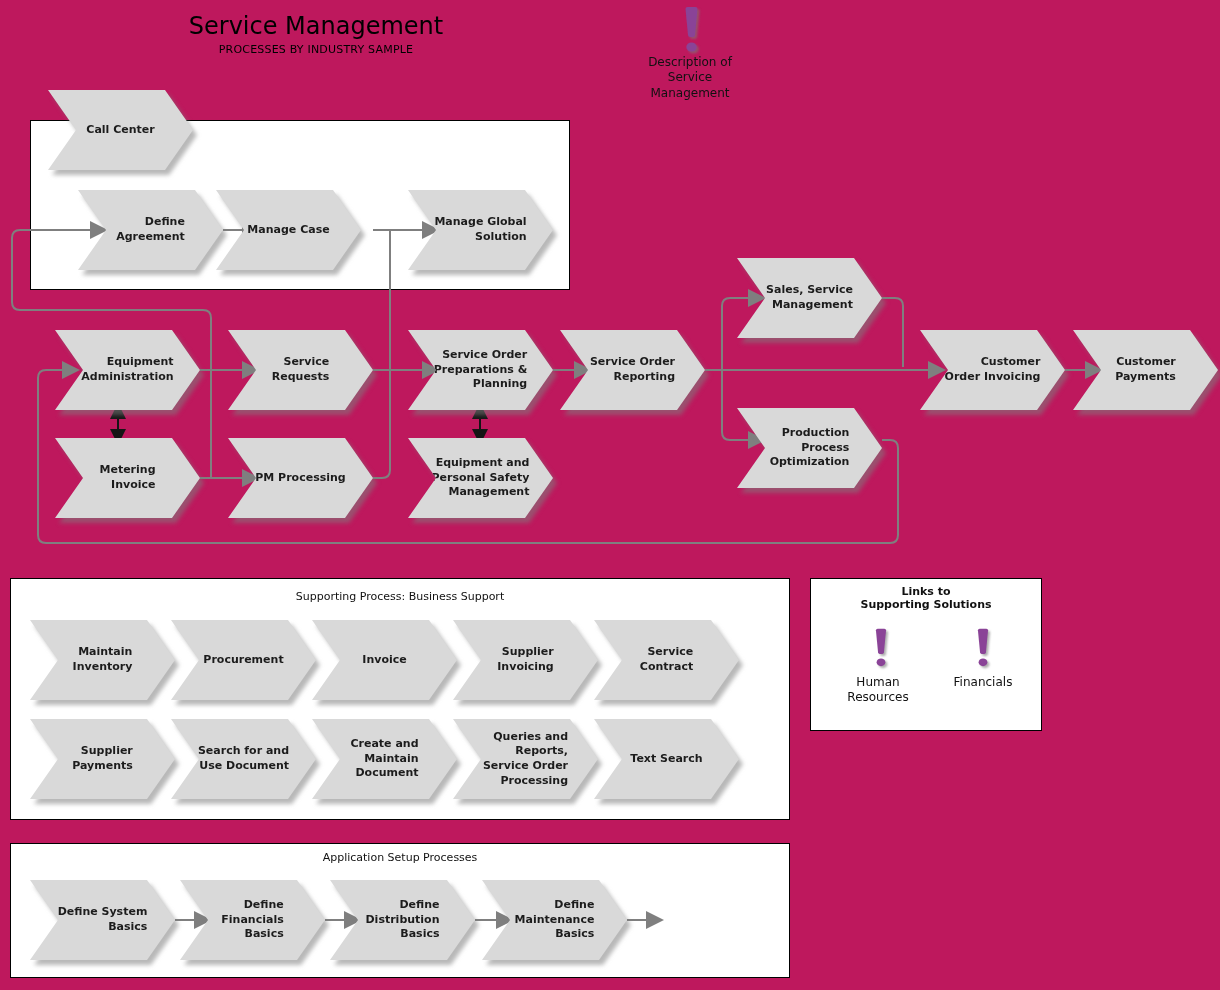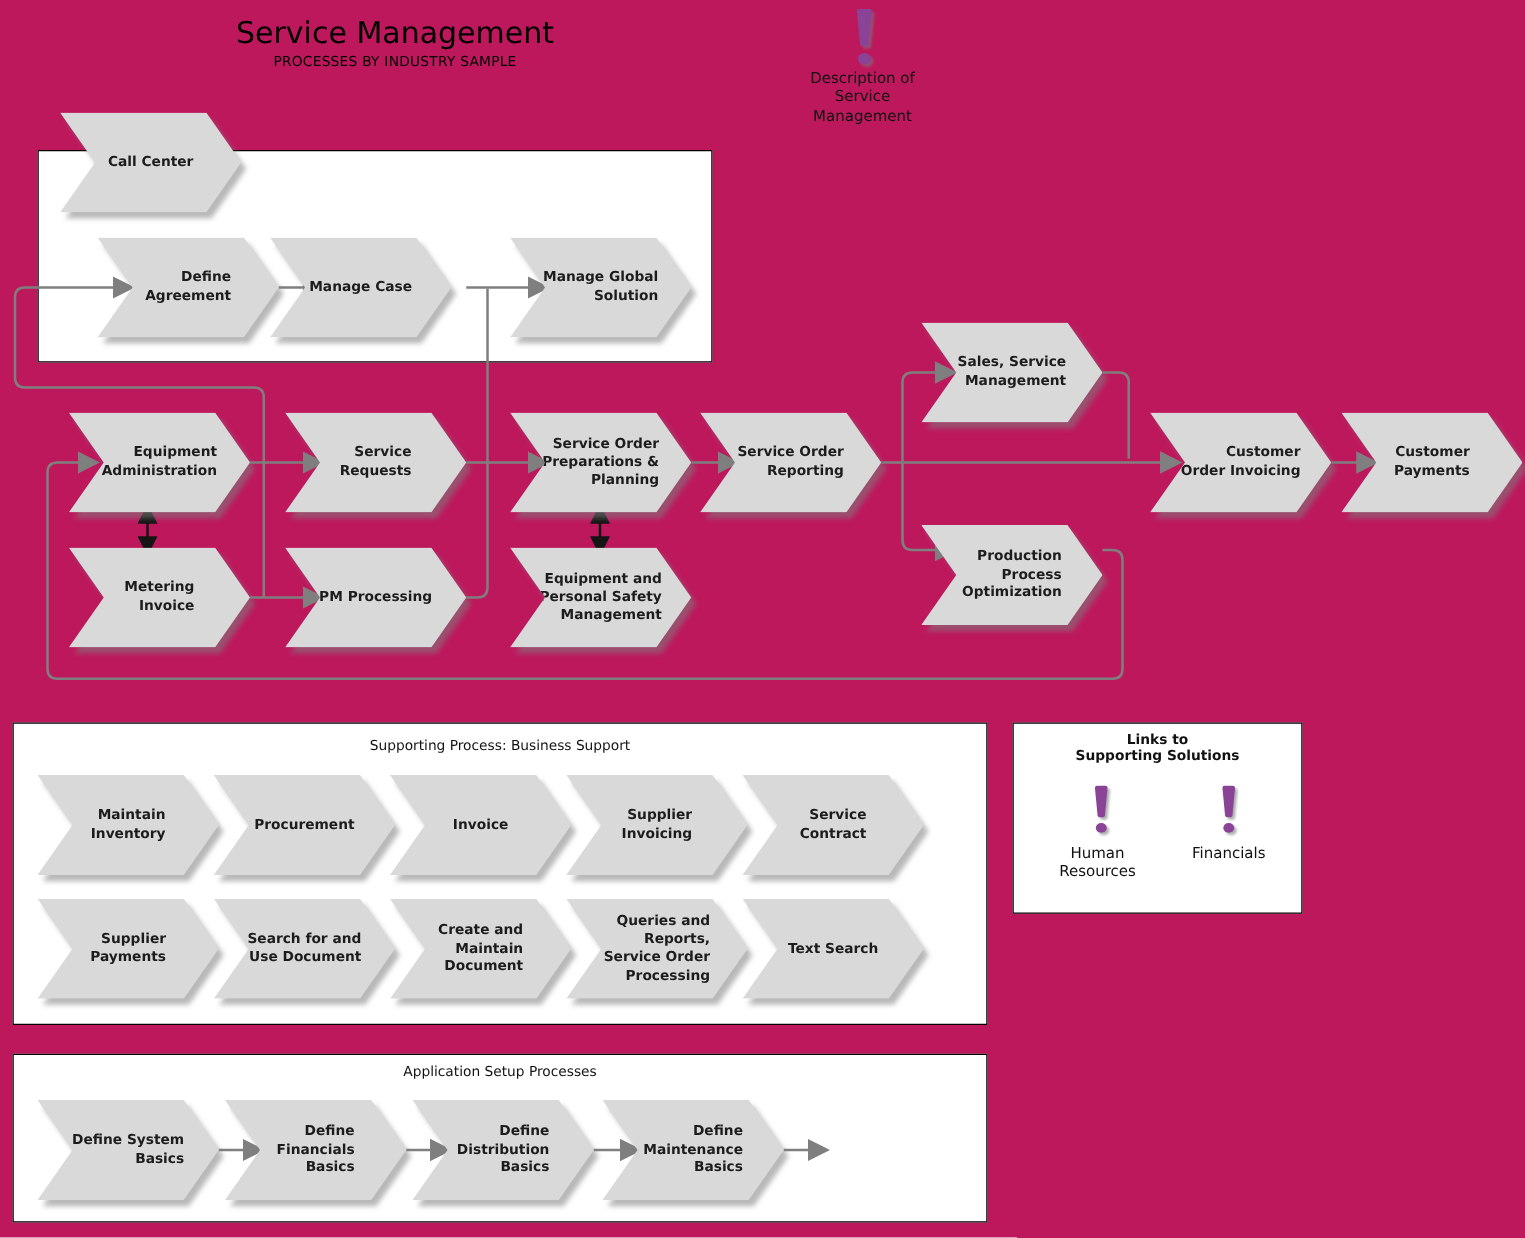--- a/index.html
+++ b/index.html
@@ -154,21 +154,21 @@
         <span>Service Order
 Reporting</span>
       </div>
     </div>
   <div class="chev" style="left:737px;top:258px;">
     <div class="chev-shape">
         <span>Sales, Service
 Management</span>
       </div>
     </div>
-  <div class="chev" style="left:737px;top:420px;">
+  <div class="chev" style="left:737px;top:408px;">
     <div class="chev-shape">
         <span>Production
 Process
 Optimization</span>
       </div>
     </div>
   <div class="chev" style="left:920px;top:330px;">
     <div class="chev-shape">
         <span>Customer
 Order Invoicing</span>

